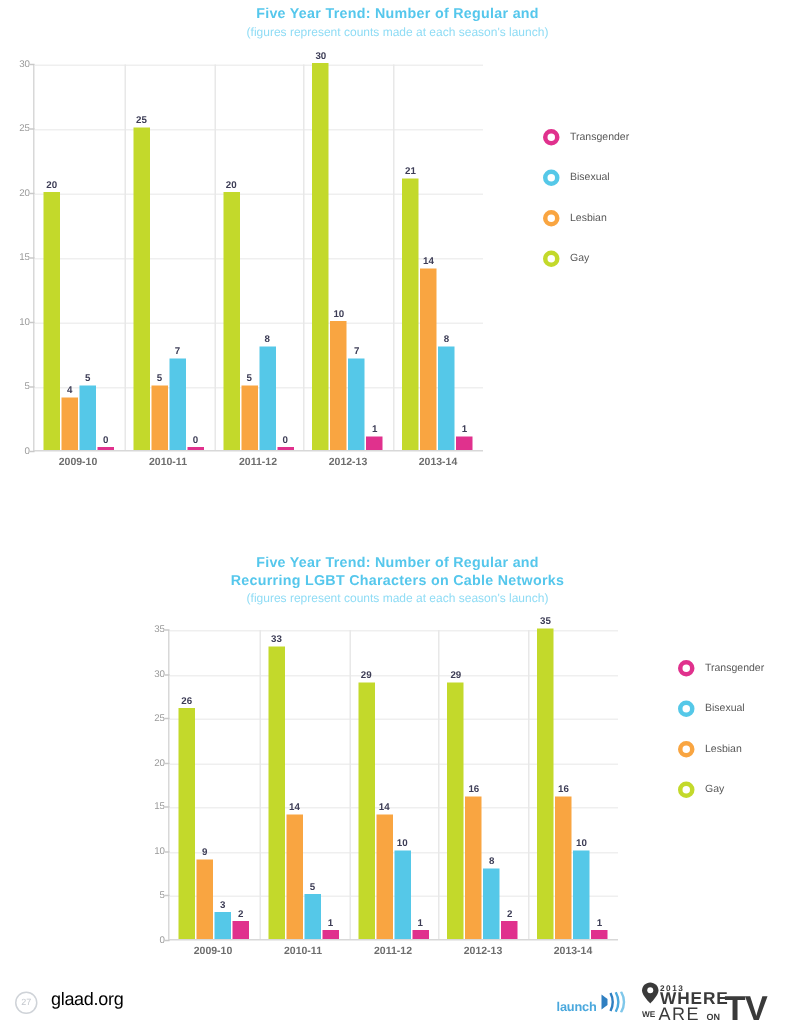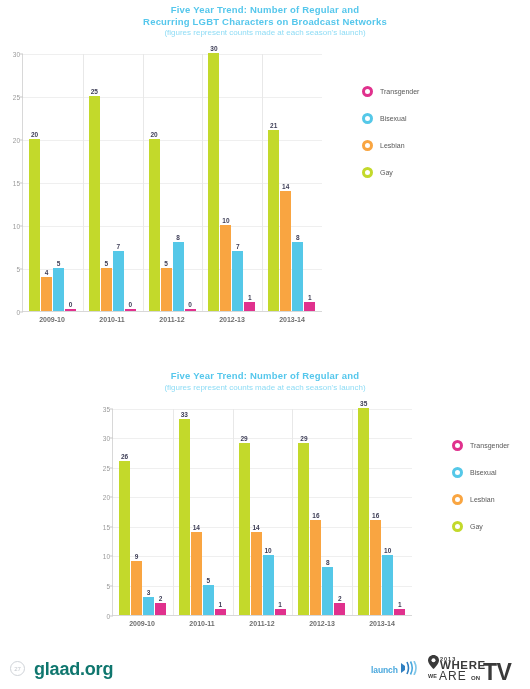--- a/index.html
+++ b/index.html
@@ -139,23 +139,23 @@
     border: 1px solid #cfd3d8;
     color: #c3c7cd;
     font-size: 6px;
     display: flex;
     align-items: center;
     justify-content: center;
   }
   .footer-site {
     position: absolute;
     left: 34px; top: 10px;
-    font-size: 18px;
-    font-weight: bold;
-    color: #0f766e;
+    font-size: 12px;
+    font-weight: normal;
+    color: #000000;
     letter-spacing: -0.2px;
   }
   .glaad-mark {
     position: absolute;
     left: 371px; top: 661px;
     display: flex;
     align-items: center;
   }
   .glaad-word {
     font-size: 8.5px;
@@ -170,21 +170,20 @@
     width: 96px; height: 30px; text-decoration: underline;
   }
 </style>
 </head>
 <body>
 
 <div class="chart-block" style="left:0; top:0; width:530px;">
   <div style="padding-top:4px;">
     <div class="chart-title">
       <div>Five Year Trend: Number of Regular and</div>
-      <div>Recurring LGBT Characters on Broadcast Networks</div>
     </div>
     <div class="chart-subtitle">(figures represent counts made at each season's launch)</div>
   </div>
 
   <div class="chart-body" style="height:240px;">
     <div class="plot" id="plot1" style="left:22px; top:16px; width:300px; height:258px;">
         <div class="ytick" style="top: 258px;">0</div>
         <div class="ytick-mark" style="top: 258px;"></div>
         <div class="gridline" style="top: 215px;"></div>
         <div class="ytick" style="top: 215px;">5</div>
@@ -312,20 +311,21 @@
         <span class="ring" style="border-color: rgb(195, 217, 43);"></span>
         <span class="legend-label">Gay</span>
       </div>
     </div>
 </div>
 
 <div class="chart-block" style="left:0; top:370px; width:530px;">
   <div>
     <div class="chart-title">
       <div>Five Year Trend: Number of Regular and</div>
+      <div>Recurring LGBT Characters on Cable Networks</div>
     </div>
     <div class="chart-subtitle">(figures represent counts made at each season's launch)</div>
   </div>
 
   <div class="chart-body" style="height:230px;">
     <div class="plot" id="plot2" style="left:112px; top:16px; width:300px; height:207px;">
         <div class="ytick" style="top: 207px;">0</div>
         <div class="ytick-mark" style="top: 207px;"></div>
         <div class="gridline" style="top: 177.429px;"></div>
         <div class="ytick" style="top: 177.429px;">5</div>

